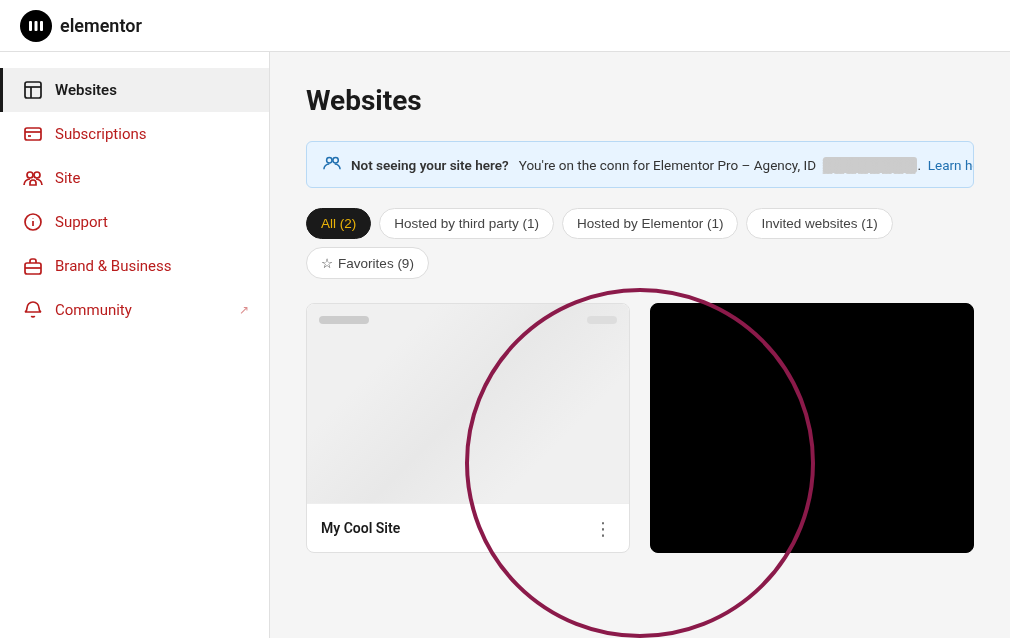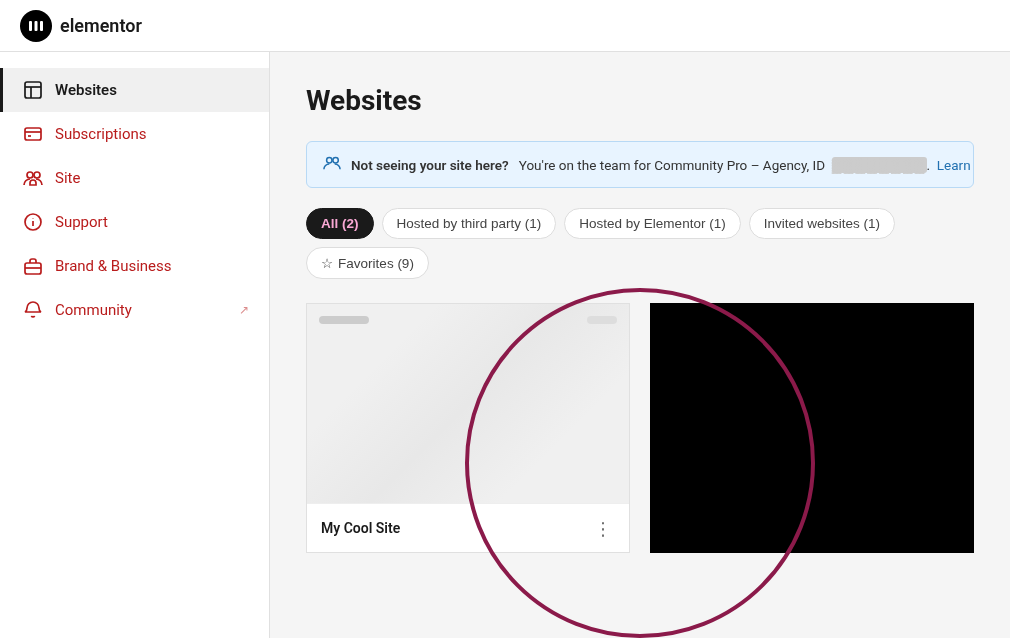--- a/index.html
+++ b/index.html
@@ -147,36 +147,36 @@
       background: #fff;
       font-size: 13.5px;
       cursor: pointer;
       color: #444;
       display: flex;
       align-items: center;
       gap: 5px;
     }
     .filter-tab.active {
       background: #1a1a1a;
-      color: #f9a8d4;
+      color: #eab308;
       border-color: #1a1a1a;
-      font-weight: 700;
+      font-weight: 400;
     }
 
     
     .cards-grid {
       display: grid;
       grid-template-columns: repeat(auto-fill, minmax(300px, 1fr));
       gap: 20px;
     }
 
     
     .site-card {
       background: #fff;
-      border-radius: 0;
+      border-radius: 8px;
       border: 1px solid #e0e0e0;
       overflow: hidden;
       position: relative;
     }
     .card-thumbnail {
       width: 100%;
       height: 200px;
       background: #f8f8f8;
       border-bottom: 1px solid #eee;
       overflow: hidden;
@@ -352,21 +352,21 @@
         <svg width="18" height="18" viewBox="0 0 20 20" fill="none" stroke="#2271b1" stroke-width="1.7">
           <circle cx="7" cy="7" r="3"></circle>
           <path d="M1 17c0-3.3 2.7-6 6-6"></path>
           <circle cx="14" cy="7" r="3"></circle>
           <path d="M19 17c0-3.3-2.7-6-6-6"></path>
         </svg>
       </span>
       <span>
         <span class="bold">Not seeing your site here?</span>
         &nbsp;
-        <span>You're on the team for Community Pro – Agency, ID</span>
+        <span>You're on the conn for Elementor Pro – Agency, ID</span>
         &nbsp;<span class="masked">▓▓▓▓▓▓▓▓</span>.
         &nbsp;<a class="highlight" href="#">Learn how to conn</a>
       </span>
     </div>
 
     <div class="filter-tabs">
       <button class="filter-tab active">All (2)</button>
       <button class="filter-tab">Hosted by third party (1)</button>
       <button class="filter-tab">Hosted by Elementor (1)</button>
       <button class="filter-tab">Invited websites (1)</button>

